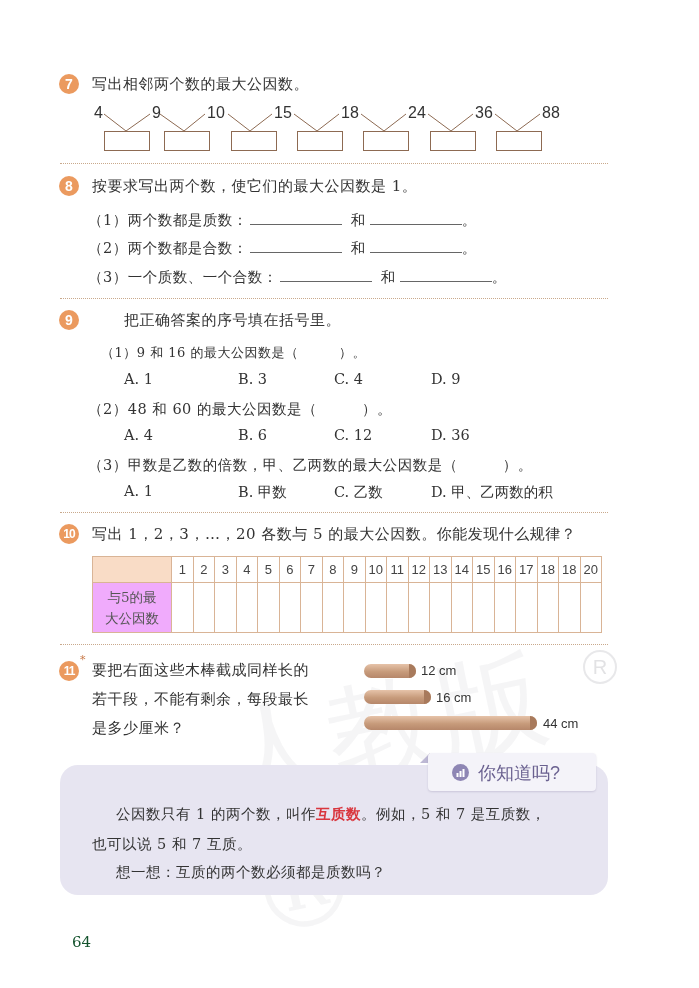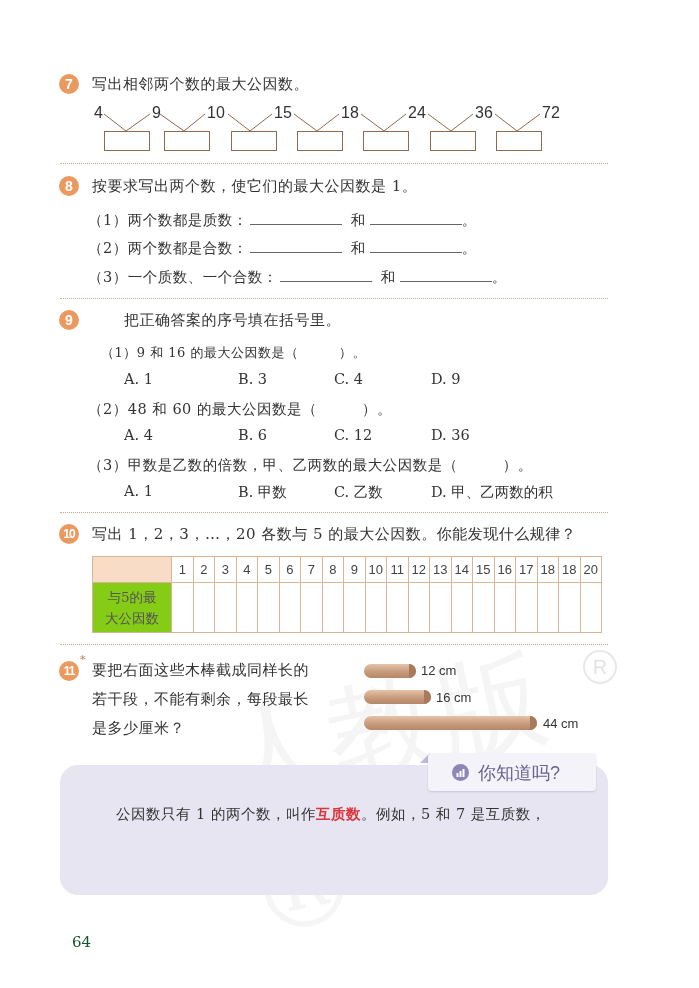--- a/index.html
+++ b/index.html
@@ -11,21 +11,21 @@
   .dots{position:absolute;left:60px;width:548px;border-top:1.5px dotted #c9a98c;height:0;}
   .num7{position:absolute;font-family:"Liberation Sans",sans-serif;font-size:16px;color:#333;}
   .box7{position:absolute;width:46px;height:20px;border:1.2px solid #8d6a52;box-sizing:border-box;}
   .blank{display:inline-block;border-bottom:1px solid #666;height:14px;vertical-align:baseline;}
   .opt{position:absolute;font-size:14.5px;white-space:nowrap;}
   table.t10{position:absolute;left:92px;top:556px;border-collapse:collapse;font-family:"Liberation Sans",sans-serif;}
   table.t10 td{border:1px solid #d9b496;text-align:center;color:#444;font-size:13px;padding:0;}
   table.t10 tr.h td{height:25px;background:#fff;}
   table.t10 tr.h td.corner{background:#f9dcc6;width:78px;}
   table.t10 tr.b td{height:49px;}
-  table.t10 tr.b td.lab{background:#84cc16;font-family:"DejaVu Serif",serif;font-size:13.5px;line-height:21px;color:#555;}
+  table.t10 tr.b td.lab{background:#f0abfc;font-family:"DejaVu Serif",serif;font-size:13.5px;line-height:21px;color:#555;}
   table.t10 td.c{width:20.5px;}
   .stick{position:absolute;height:14px;border-radius:7px;background:linear-gradient(#e6c3a9,#c79b7b 55%,#b6876a);}
   .stick::after{content:"";position:absolute;right:0;top:0;width:7px;height:14px;border-radius:0 7px 7px 0;background:#a87a5c;}
   .stlabel{position:absolute;font-family:"Liberation Sans",sans-serif;font-size:13px;color:#333;}
   .infobox{position:absolute;left:60px;top:765px;width:548px;height:130px;border-radius:18px;background:#e7e5f1;}
   .tab{position:absolute;left:428px;top:753px;width:168px;height:38px;background:#f4f3f9;border-radius:4px;box-shadow:0 1px 2px rgba(120,110,150,0.25);}
   .tabfold{position:absolute;left:420px;top:753px;width:0;height:0;border-right:10px solid #bdb8d4;border-top:10px solid transparent;}
   .watermark{position:absolute;left:230px;top:640px;font-size:110px;color:rgba(200,200,205,0.18);font-family:"DejaVu Serif",serif;transform:rotate(-12deg);pointer-events:none;}
 </style>
 </head>
@@ -37,21 +37,21 @@
   <div class="badge" style="left:59px;top:74px;">7</div>
   <div class="qtext" style="left:92px;top:75px;font-family:Liberation Mono, monospace;">写出相邻两个数的最大公因数。</div>
 
   <div class="num7" style="left:94px;top:104px;">4</div>
   <div class="num7" style="left:152px;top:104px;">9</div>
   <div class="num7" style="left:207px;top:104px;">10</div>
   <div class="num7" style="left:274px;top:104px;">15</div>
   <div class="num7" style="left:341px;top:104px;">18</div>
   <div class="num7" style="left:408px;top:104px;">24</div>
   <div class="num7" style="left:475px;top:104px;">36</div>
-  <div class="num7" style="left:542px;top:104px;">72</div>
+  <div class="num7" style="left:542px;top:104px;">88</div>
 
   <svg class="abs" style="left:0;top:0;" width="699" height="160">
     <g stroke="#8d6a52" stroke-width="1" fill="none">
       <polyline points="104,114 126,131 150,114"></polyline>
       <polyline points="160,114 184,131 205,114"></polyline>
       <polyline points="228,114 250,131 272,114"></polyline>
       <polyline points="294,114 317,131 339,114"></polyline>
       <polyline points="361,114 384,131 406,114"></polyline>
       <polyline points="428,114 451,131 473,114"></polyline>
       <polyline points="495,114 517,131 540,114"></polyline>
@@ -189,20 +189,22 @@
   <div class="stick" style="left:364px;top:690px;width:67px;"></div>
   <div class="stlabel" style="left:436px;top:690px;">16 cm</div>
   <div class="stick" style="left:364px;top:716px;width:173px;"></div>
   <div class="stlabel" style="left:543px;top:716px;">44 cm</div>
 </div>
 
 <div class="infobox">
   <div class="abs" style="left:56px;top:40px;font-size:14.5px;letter-spacing:0.5px;white-space:nowrap;">
     <span>公因数只有 1 的两个数，叫作</span><span style="color:#d9363e;font-weight:bold;">互质数</span><span>。例如，5 和 7 是互质数，</span>
   </div>
+  <div class="abs" style="left:32px;top:70px;font-size:14.5px;letter-spacing:0.5px;white-space:nowrap;">也可以说 5 和 7 互质。</div>
+  <div class="abs" style="left:56px;top:98px;font-size:14.5px;letter-spacing:0.5px;white-space:nowrap;">想一想：互质的两个数必须都是质数吗？</div>
 </div>
 <div class="tabfold"></div>
 <div class="tab">
   <span class="abs" style="left:24px;top:11px;width:17px;height:17px;border-radius:50%;background:#8e86b4;">
     <svg width="17" height="17" viewBox="0 0 17 17">
         <g fill="#fff">
           <rect x="4.5" y="9" width="2" height="4"></rect>
           <rect x="7.5" y="7" width="2" height="6"></rect>
           <rect x="10.5" y="5" width="2" height="8"></rect>
         </g>

